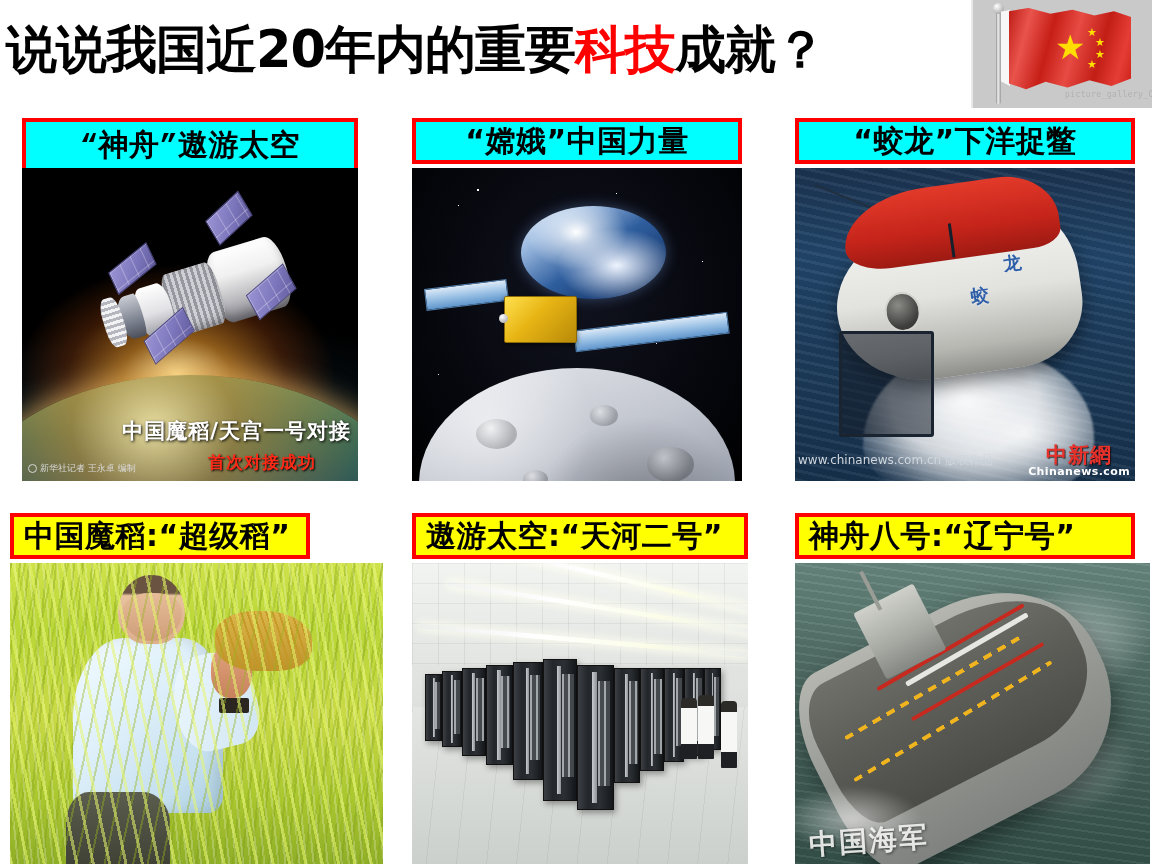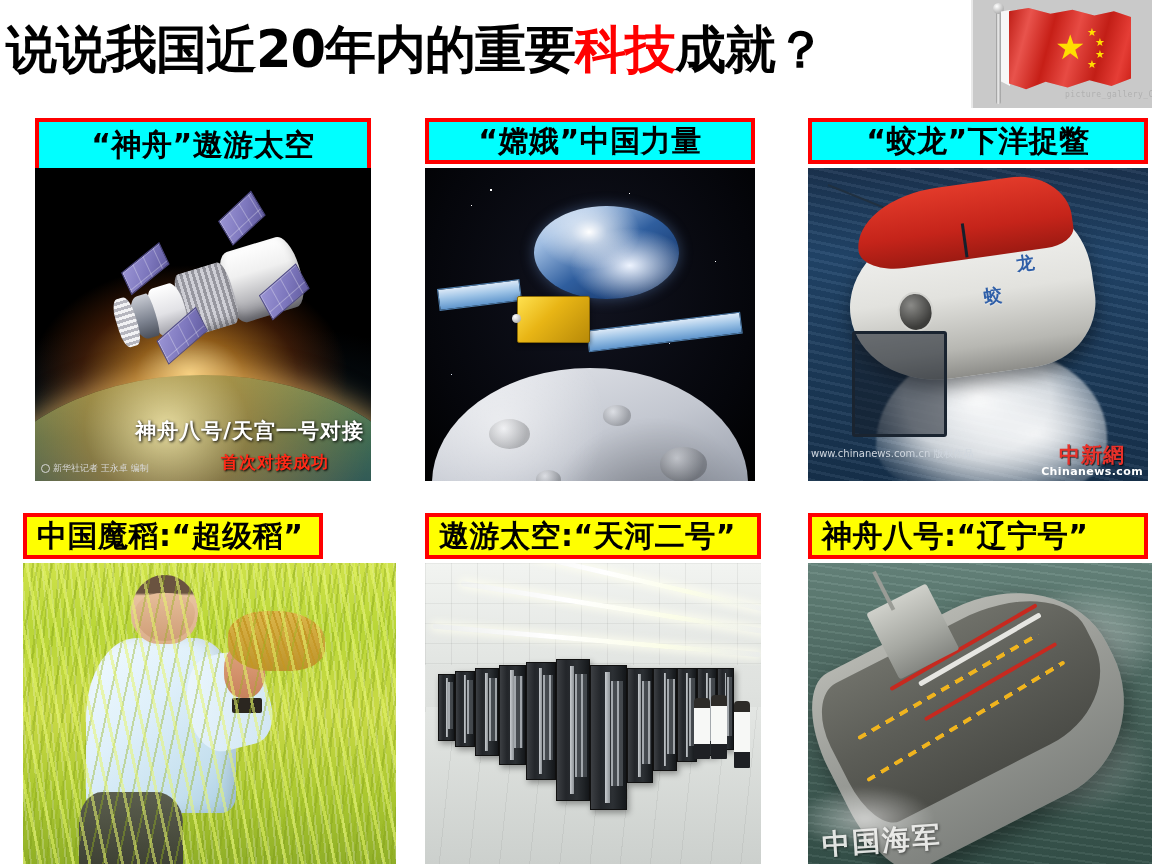--- a/index.html
+++ b/index.html
@@ -3,21 +3,21 @@
 <meta charset="utf-8">
 <title>说说我国近20年内的重要科技成就？</title>
 <style>
   * { box-sizing: border-box; margin: 0; padding: 0; }
   html, body {
     width: 1152px; height: 864px;
     background: #ffffff;
     font-family: "DejaVu Sans", "Liberation Sans", sans-serif;
     overflow: hidden;
   }
-  .slide { position: relative; width: 1152px; height: 864px; background: #fff; padding-left: 13px; }
+  .slide { position: relative; width: 1152px; height: 864px; background: #fff; }
 
   
   .title {
     position: absolute; left: 6px; top: 22px; width: 960px;
     font-size: 51px; font-weight: bold; color: #000000;
     letter-spacing: -1px; white-space: nowrap; line-height: 1.1;
   }
   .title .hl { color: #ff0000; }
 
   
@@ -266,21 +266,21 @@
   }
   .jl-wm {
     position: absolute; right: 5px; bottom: 3px; text-align: center;
     line-height: 1.05;
   }
   .jl-wm .cn { font-size: 21px; font-weight: bold; color: #e8312a;
                text-shadow: 1px 1px 1px rgba(0,0,0,.7); letter-spacing: 1px; }
   .jl-wm .en { font-size: 11px; font-weight: bold; color: #ffffff;
                letter-spacing: .4px; }
   .jl-src {
-    position: absolute; left: 3px; bottom: 20px; font-size: 10px;
+    position: absolute; left: 3px; bottom: 12px; font-size: 12px;
     color: #cfd6de; white-space: nowrap;
   }
 
   
   .p-rice {
     background:
       repeating-linear-gradient(84deg, rgba(255,255,255,.22) 0 2px, rgba(0,0,0,0) 2px 7px),
       repeating-linear-gradient(96deg, rgba(120,150,20,.30) 0 2px, rgba(0,0,0,0) 2px 9px),
       linear-gradient(to bottom,#cfe24a 0%,#b9d637 22%,#c9da46 50%,#aac72f 78%,#8fae28 100%);
   }
@@ -466,35 +466,35 @@
       <span class="star big">★</span>
       <span class="star s1">★</span>
       <span class="star s2">★</span>
       <span class="star s3">★</span>
       <span class="star s4">★</span>
     </div>
     <div class="flag-wm">picture_gallery_China</div>
   </div>
 
   <div class="cell">
-    <div class="caption cyan" style="left:22px; top:118px; width:336px; height:54px;">“神舟”遨游太空</div>
+    <div class="caption cyan" style="left:22px; top:118px; width:336px; height:54px;font-family:Liberation Mono, monospace;">“神舟”遨游太空</div>
     <div class="photo p-shenzhou" style="left:22px; top:168px; width:336px; height:313px;">
       <div class="earth-limb"></div>
       <div class="sz-body">
         <div class="mod-lab"></div>
         <div class="mod-ribbed"></div>
         <div class="mod-orbital"></div>
         <div class="mod-capsule"></div>
         <div class="mod-tail"></div>
         <div class="panel pn-a"></div>
         <div class="panel pn-b"></div>
         <div class="panel pn-c"></div>
         <div class="panel pn-d"></div>
       </div>
-      <div class="sz-cap">神舟八号/天宫一号对接</div>
+      <div class="sz-cap">中国魔稻/天宫一号对接</div>
       <div class="sz-cap2">首次对接成功</div>
       <div class="sz-credit">
         <span class="mark"></span>
         <span>新华社记者 王永卓 编制</span>
       </div>
     </div>
   </div>
 
   <div class="cell">
     <div class="caption cyan" style="left:412px; top:118px; width:330px; height:46px;">“嫦娥”中国力量</div>

